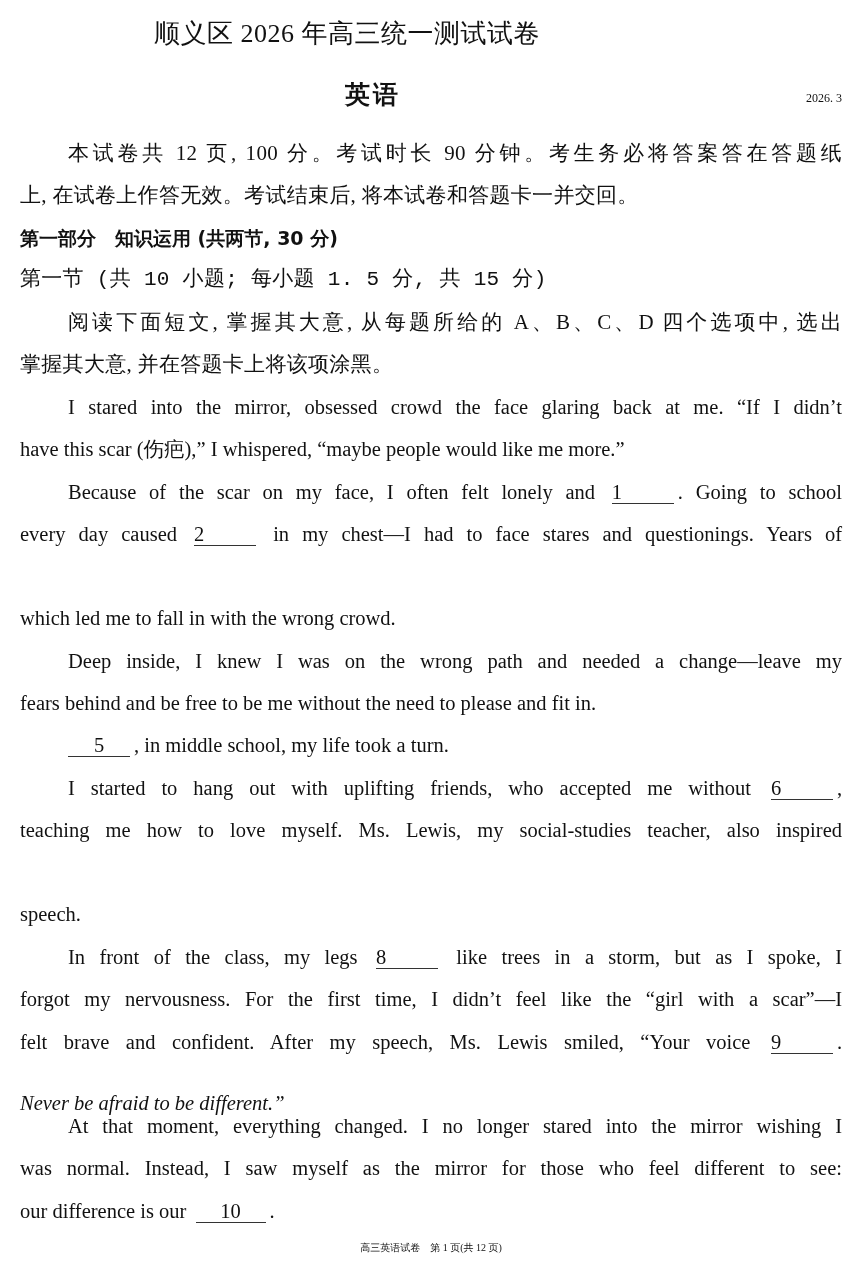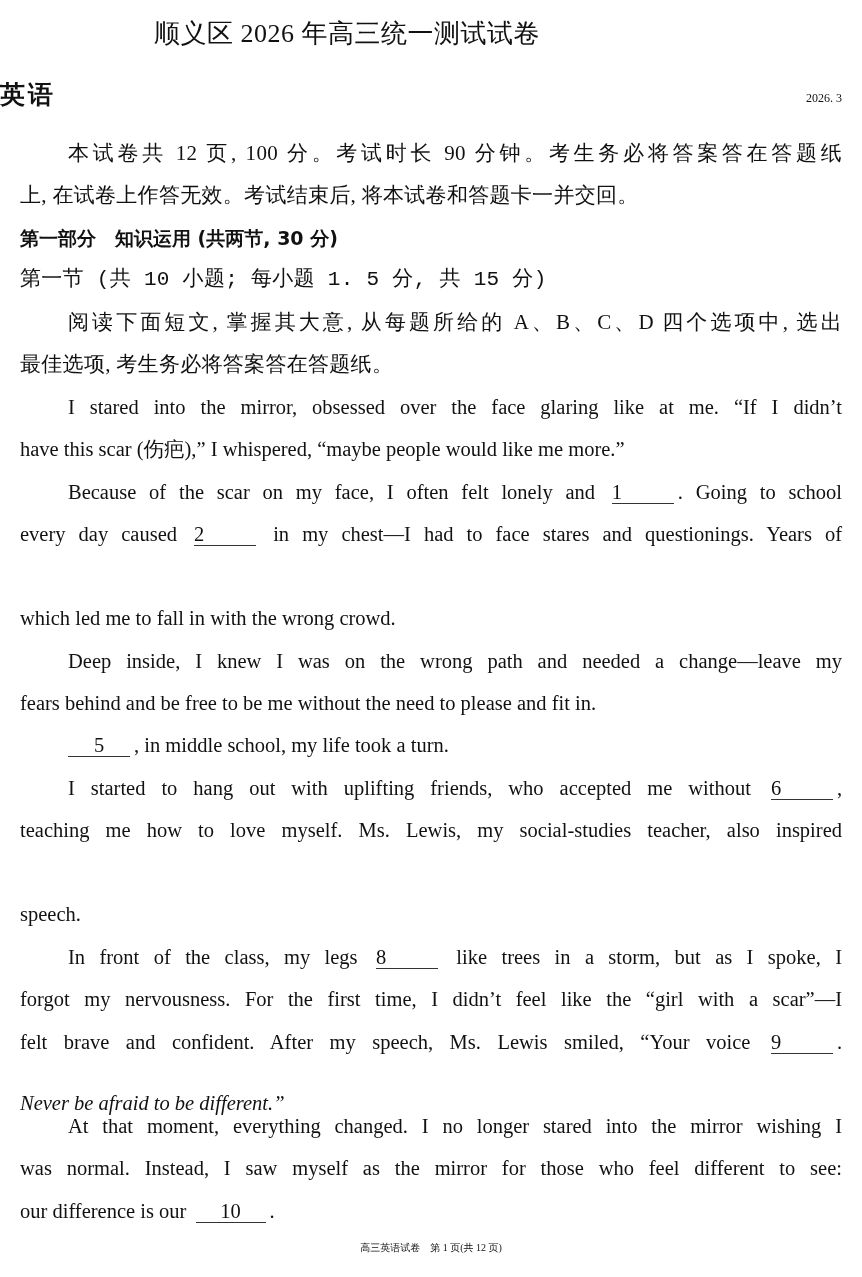--- a/index.html
+++ b/index.html
@@ -1,19 +1,19 @@
 <!DOCTYPE html>
 <html><head>
 <meta charset="utf-8">
 <style>
   html, body { margin: 0; padding: 0; background: #ffffff; }
   body { width: 862px; height: 1277px; position: relative; overflow: hidden; color: #111; font-family: "Liberation Serif", "DejaVu Serif", serif; }
   .page { position: absolute; left: 0; top: 0; width: 862px; height: 1277px; }
   .title { position: absolute; top: 14px; left: 0; width: 694px; text-align: center; font-size: 26px; line-height: 40px; letter-spacing: 0.5px; }
-  .subject { position: absolute; top: 76px; left: 0; width: 746px; font-size: 25px; line-height: 38px; font-weight: bold; font-family: "DejaVu Sans", sans-serif; letter-spacing: 3px; }
+  .subject { position: absolute; top: 76px; left: 0; width: 746px; text-align: center; font-size: 25px; line-height: 38px; font-weight: bold; font-family: "DejaVu Sans", sans-serif; letter-spacing: 3px; }
   .date { position: absolute; top: 82px; right: 20px; font-size: 12px; line-height: 32px; }
   .line { position: absolute; left: 20px; width: 822px; font-size: 21px; line-height: 30px; white-space: nowrap; }
   .just { text-align: justify; text-align-last: justify; }
   .indent { padding-left: 48px; width: 774px; }
   .zh { font-size: 21px; letter-spacing: 0.3px; }
   .en { font-size: 20.5px; }
   .bold { font-weight: bold; font-family: "DejaVu Sans", sans-serif; font-size: 19px; }
   .blank { display: inline-block; border-bottom: 1px solid #333; text-align: center; min-width: 62px; line-height: 22px; margin: 0 4px; }
   .footer { position: absolute; top: 1236px; left: 0; width: 862px; text-align: center; font-size: 10px; line-height: 24px; }
 </style>
@@ -25,23 +25,23 @@
   <div class="title">顺义区 2026 年高三统一测试试卷</div>
   <div class="subject">英语</div>
   <div class="date">2026. 3</div>
 
   <div class="line zh just indent" style="top:138px;">本试卷共 12 页, 100 分。考试时长 90 分钟。考生务必将答案答在答题纸</div>
   <div class="line zh" style="top:180px;">上, 在试卷上作答无效。考试结束后, 将本试卷和答题卡一并交回。</div>
 
   <div class="line bold" style="top:223px;">第一部分　知识运用 (共两节, 30 分)</div>
   <div class="line zh" style="top:265px;font-family:Liberation Mono, monospace;">第一节 (共 10 小题; 每小题 1. 5 分, 共 15 分)</div>
   <div class="line zh just indent" style="top:307px;">阅读下面短文, 掌握其大意, 从每题所给的 A、B、C、D 四个选项中, 选出</div>
-  <div class="line zh" style="top:349px;">最佳选项, 考生务必将答案答在答题纸。</div>
+  <div class="line zh" style="top:349px;">掌握其大意, 并在答题卡上将该项涂黑。</div>
 
-  <div class="line en just indent" style="top:392px;">I stared into the mirror, obsessed over the face glaring like at me. “If I didn’t</div>
+  <div class="line en just indent" style="top:392px;">I stared into the mirror, obsessed crowd the face glaring back at me. “If I didn’t</div>
   <div class="line en" style="top:434px;">have this scar (伤疤),” I whispered, “maybe people would like me more.”</div>
 
   <div class="line en just indent" style="top:477px;">
     <span>Because of the scar on my face, I often felt lonely and</span>
     <span class="blank">1</span><span>. Going to school</span>
   </div>
   <div class="line en just" style="top:519px;">
     <span>every day caused</span>
     <span class="blank">2</span>
     <span>in my chest—I had to face stares and questionings. Years of</span>

